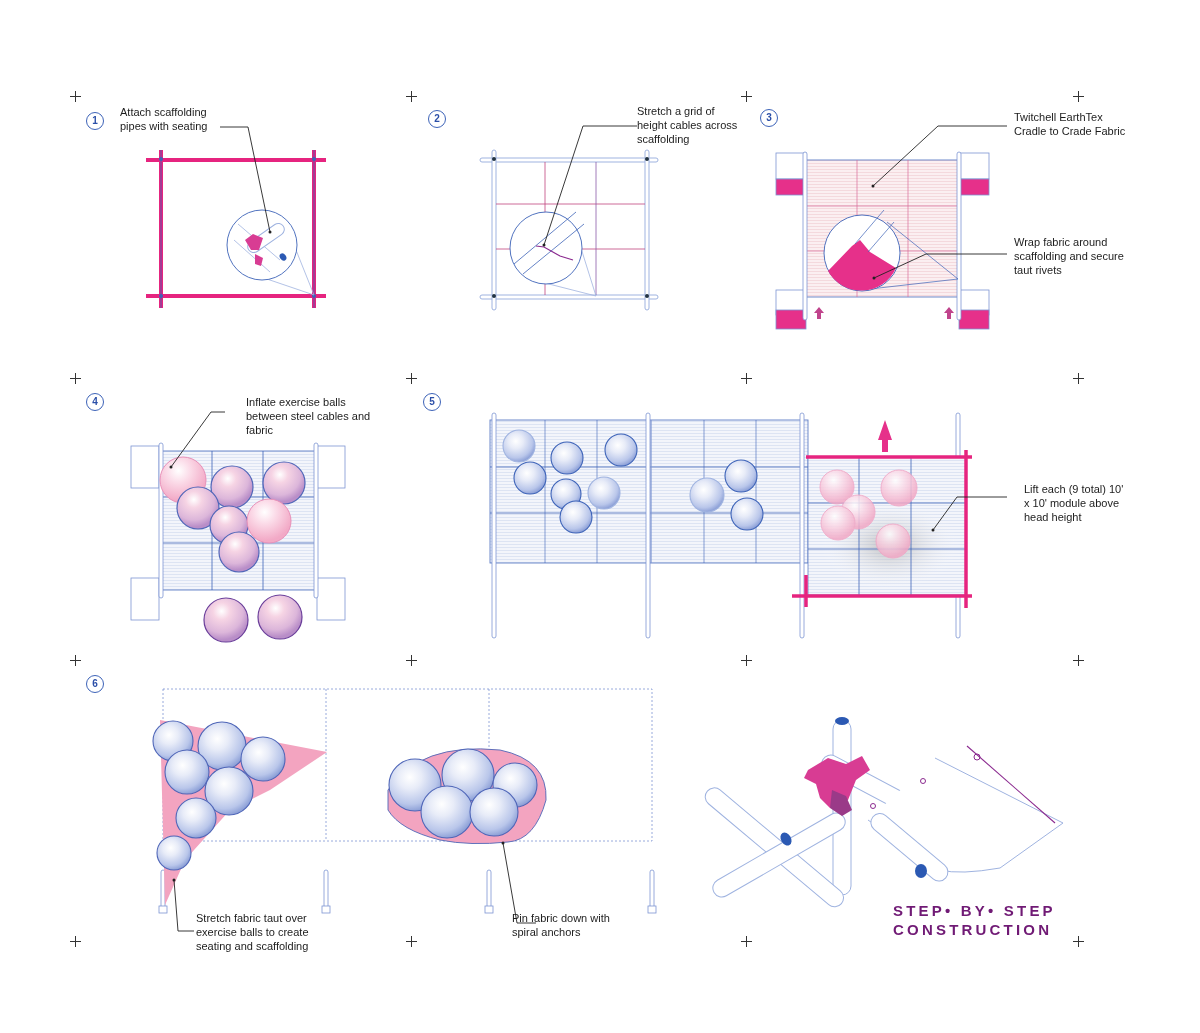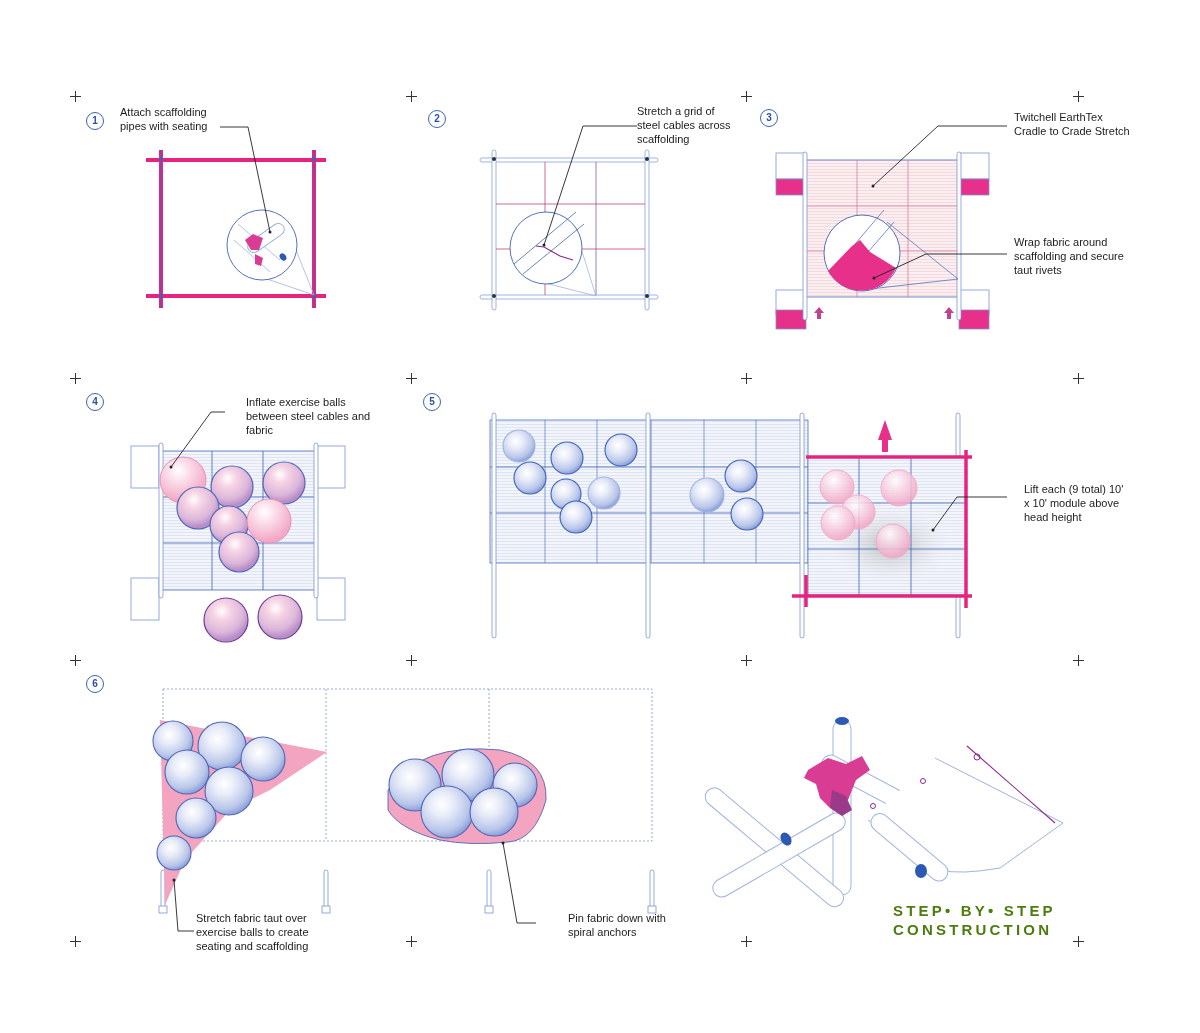--- a/index.html
+++ b/index.html
@@ -7,21 +7,21 @@
          font-family: "DejaVu Sans Condensed", "DejaVu Sans", "Liberation Sans", sans-serif; color: #1a1a1a; }
   .cross { position: absolute; width: 11px; height: 11px; }
   .cross::before, .cross::after { content: ""; position: absolute; background: #333; }
   .cross::before { left: 5px; top: 0; width: 1px; height: 11px; }
   .cross::after { top: 5px; left: 0; height: 1px; width: 11px; }
   .step-num { position: absolute; width: 16px; height: 16px; border: 1.3px solid #3d63b8; border-radius: 50%;
               color: #2b4fa8; font-size: 10px; font-weight: bold; text-align: center; line-height: 16px;
               font-family: "Liberation Sans", sans-serif; }
   .note { position: absolute; font-size: 11px; line-height: 14px; color: #1c1c1c;
           font-family: "Liberation Sans", sans-serif; }
-  .title { position: absolute; color: #4d7c0f; font-weight: bold; font-size: 15px; letter-spacing: 3.2px;
+  .title { position: absolute; color: #701a75; font-weight: bold; font-size: 15px; letter-spacing: 3.2px;
            line-height: 19px; font-family: "Liberation Sans", sans-serif; }
   svg { position: absolute; left: 0; top: 0; overflow: visible; }
 </style>
 </head>
 <body>
 
 <div class="cross" style="left:70px;top:91px"></div>
 <div class="cross" style="left:406px;top:91px"></div>
 <div class="cross" style="left:741px;top:91px"></div>
 <div class="cross" style="left:1073px;top:91px"></div>
@@ -284,26 +284,26 @@
 <div class="step-num" style="left:86px;top:393px">4</div>
 <div class="step-num" style="left:423px;top:393px">5</div>
 <div class="step-num" style="left:86px;top:675px">6</div>
 
 <div class="note" style="left:120px;top:105px">
   <div>Attach scaffolding</div>
   <div>pipes with seating</div>
 </div>
 <div class="note" style="left:637px;top:104px">
   <div>Stretch a grid of</div>
-  <div>steel cables across</div>
+  <div>height cables across</div>
   <div>scaffolding</div>
 </div>
 <div class="note" style="left:1014px;top:110px">
   <div>Twitchell EarthTex</div>
-  <div>Cradle to Crade Stretch</div>
+  <div>Cradle to Crade Fabric</div>
 </div>
 <div class="note" style="left:1014px;top:235px">
   <div>Wrap fabric around</div>
   <div>scaffolding and secure</div>
   <div>taut rivets</div>
 </div>
 <div class="note" style="left:246px;top:395px">
   <div>Inflate exercise balls</div>
   <div>between steel cables and</div>
   <div>fabric</div>
@@ -311,21 +311,21 @@
 <div class="note" style="left:1024px;top:482px">
   <div>Lift each (9 total) 10'</div>
   <div>x 10' module above</div>
   <div>head height</div>
 </div>
 <div class="note" style="left:196px;top:911px">
   <div>Stretch fabric taut over</div>
   <div>exercise balls to create</div>
   <div>seating and scaffolding</div>
 </div>
-<div class="note" style="left:568px;top:911px">
+<div class="note" style="left:512px;top:911px">
   <div>Pin fabric down with</div>
   <div>spiral anchors</div>
 </div>
 
 <div class="title" style="left:893px;top:901px">
   <div>STEP• BY• STEP</div>
   <div>CONSTRUCTION</div>
 </div>
 
 </body></html>

